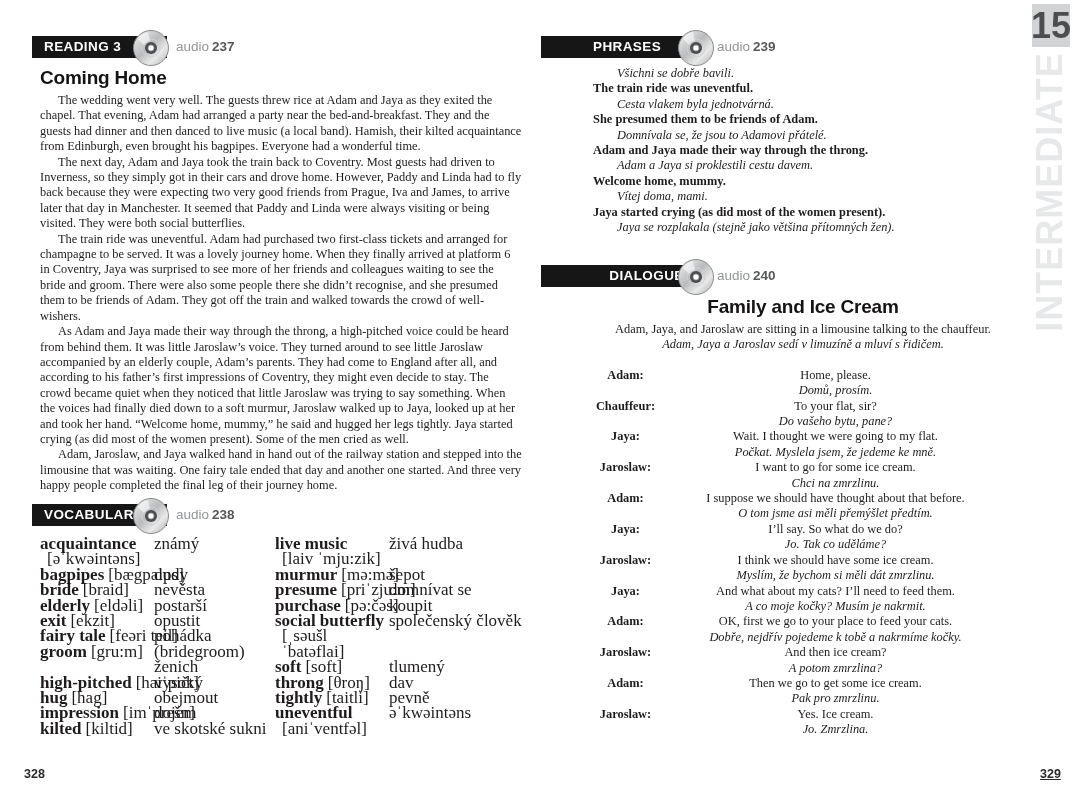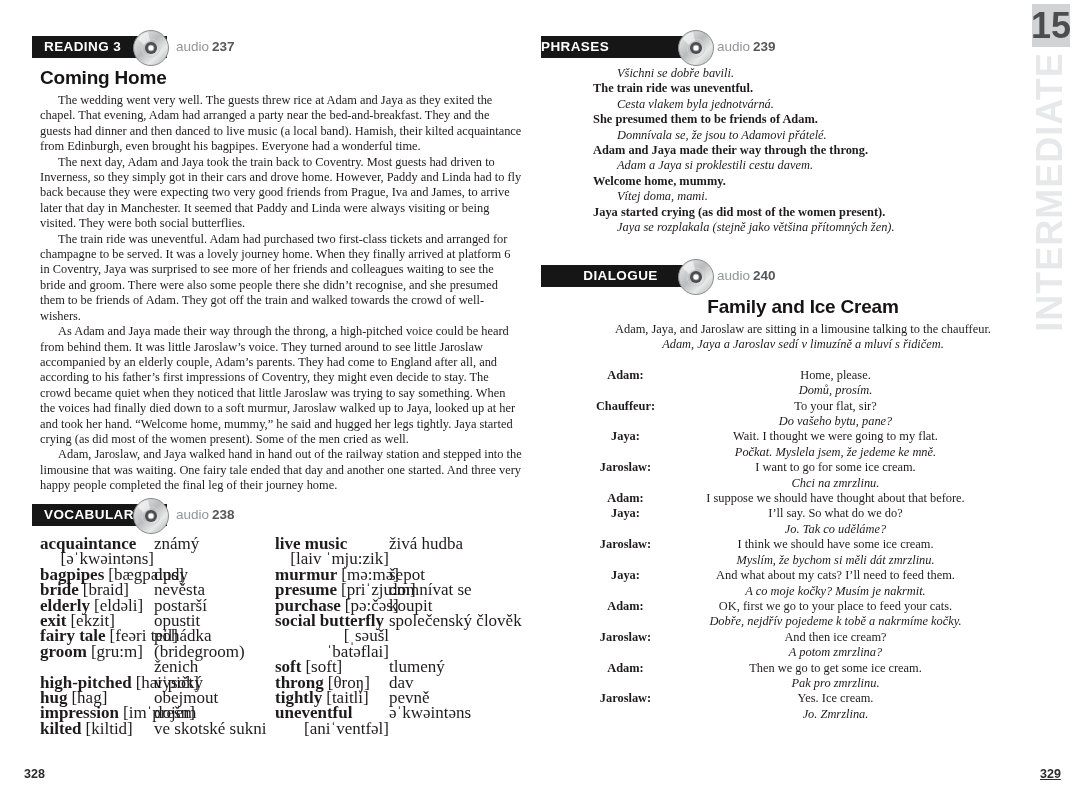--- a/index.html
+++ b/index.html
@@ -8,21 +8,21 @@
     overflow:hidden; font-family:"Liberation Serif", serif; color:#1f1b1c;
   }
   
   .header-row{position:relative; height:22px;}
   .bar{
     position:absolute; top:0; height:22px; background:var(--bar-bg,#161616);
     color:#fff; font-family:"Liberation Sans", sans-serif; font-weight:bold;
     font-size:13.5px; letter-spacing:.4px; line-height:22px; white-space:nowrap;
   }
   .hleft .bar{left:-8px; width:135px; padding-left:12px; box-sizing:border-box;}
-  .hright .bar{left:-52px; width:159px; box-sizing:border-box;}
+  .hright .bar{left:-52px; width:159px; padding-left:52px; box-sizing:border-box;}
   .cd{position:absolute; top:-7px; width:38px; height:38px;}
   .hleft .cd{left:92px;}
   .hright .cd{left:84px;}
   .audio{
     position:absolute; top:3px; font-family:"Liberation Sans", sans-serif;
     font-size:13.5px; color:var(--audio-gray,#939598); white-space:nowrap;
   }
   .hleft .audio{left:136px;}
   .hright .audio{left:124px;}
   .audio b{color:var(--audio-num,#57585a); font-weight:bold; margin-left:3px;}
@@ -39,21 +39,21 @@
   
   .reading-body{font-size:12.4px; line-height:15.4px; text-align:left;}
   .reading-body p{margin:0; text-indent:18px;}
   
   .vocab-grid{display:grid; grid-template-columns:235px 1fr; margin-top:10px;
     font-size:17px; line-height:15.4px;}
   .vocab-entry{display:grid; grid-template-columns:114px 1fr; align-items:start;}
   .v-term b{font-weight:bold;}
   .v-term{white-space:nowrap;}
   .v-pron{margin-left:4px;}
-  .v-pron2{padding-left:7px;text-align:right;}
+  .v-pron2{padding-left:7px;}
   .v-pron2:empty{display:none;}
   
   .phrase-list{margin-top:8px; font-size:12.4px; line-height:15.4px;}
   .phrase-list .en{margin:0; font-weight:bold;}
   .phrase-list .cz{margin:0; font-style:italic; padding-left:24px;}
   
   .intro{font-size:12.4px; line-height:15.4px; margin-top:2px;}
   .intro .cz{font-style:italic;}
   .dialogue-list{margin-top:15px; font-size:12.4px; line-height:15.4px;}
   .d-row{display:grid; grid-template-columns:65px 1fr; align-items:start;}
@@ -425,20 +425,21 @@
             <div class="d-text">
               <div class="d-en">I want to go for some ice cream.</div>
               <div class="d-cz">Chci na zmrzlinu.</div>
             </div>
           </div>
 
           <div class="d-row">
             <div class="d-speaker">Adam:</div>
             <div class="d-text">
               <div class="d-en">I suppose we should have thought about that before.</div>
+              <div class="d-cz">O tom jsme asi měli přemýšlet předtím.</div>
             </div>
           </div>
 
           <div class="d-row">
             <div class="d-speaker">Jaya:</div>
             <div class="d-text">
               <div class="d-en">I’ll say. So what do we do?</div>
               <div class="d-cz">Jo. Tak co uděláme?</div>
             </div>
           </div>

